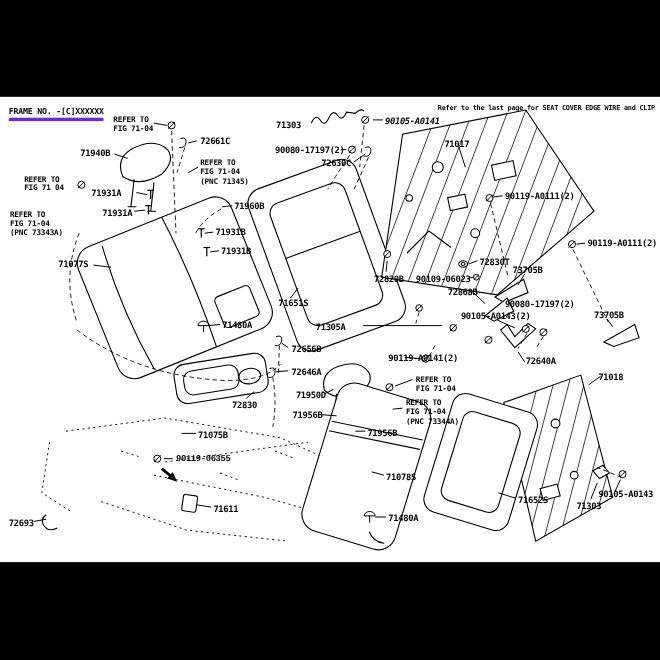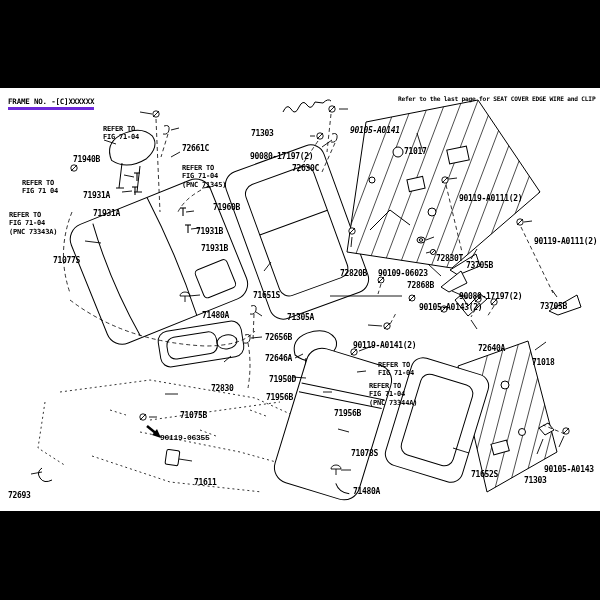--- a/index.html
+++ b/index.html
@@ -6,21 +6,21 @@
   body{
     width:600px;height:600px;position:relative;background:#000;
     font-family:"DejaVu Sans Mono","Liberation Mono",monospace;
     overflow:hidden;
   }
   .paper{position:absolute;left:0;top:88px;width:600px;height:423px;background:#fff;}
   svg.art{position:absolute;left:0;top:0;width:600px;height:600px;}
   #labels{position:absolute;left:0;top:0;width:600px;height:600px;}
   .lbl{
     position:absolute;color:#000;font-weight:bold;font-size:8px;
-    line-height:1.15;letter-spacing:-0.3px;white-space:pre-line;margin-top:20px;
+    line-height:1.15;letter-spacing:-0.3px;white-space:pre-line;
   }
   .lbl.ref{font-size:7px;letter-spacing:-0.2px;line-height:1.2;}
   .frame-no{
     position:absolute;left:8px;top:97px;font-size:7.5px;font-weight:bold;
     color:#000;border-bottom:3px solid #6d28d9;padding-bottom:1px;letter-spacing:-0.2px;
   }
   .note{position:absolute;left:398px;top:95px;font-size:6.2px;font-weight:bold;color:#000;letter-spacing:-0.2px;}
   .code{position:absolute;left:526px;top:489px;font-size:7.5px;font-weight:bold;color:#000;margin-top:40px;}
 </style>
 </head>
@@ -384,21 +384,21 @@
     <div class="lbl part" style="left: 459px; top: 272px;">90080-17197(2)</div>
     <div class="lbl part" style="left: 419px; top: 283px;">90105-A0143(2)</div>
     <div class="lbl part" style="left: 540px; top: 282px;">73705B</div>
     <div class="lbl part" style="left: 253px; top: 271px;">71651S</div>
     <div class="lbl part" style="left: 287px; top: 293px;">71305A</div>
     <div class="lbl part" style="left: 202px; top: 291px;">71480A</div>
     <div class="lbl part" style="left: 265px; top: 313px;">72656B</div>
     <div class="lbl part" style="left: 305px; top: 321px; padding-left: 48px;">90119-A0141(2)</div>
     <div class="lbl part" style="left: 265px; top: 334px;">72646A</div>
     <div class="lbl part" style="left: 478px; top: 324px;">72640A</div>
-    <div class="lbl part" style="left: 532px; top: 338px;">71018</div>
+    <div class="lbl part" style="left: 544px; top: 338px;">71018</div>
     <div class="lbl ref" style="left: 378px; top: 341px;">REFER TO
 FIG 71-04</div>
     <div class="lbl part" style="left: 269px; top: 355px;">71950D</div>
     <div class="lbl ref" style="left: 369px; top: 362px;">REFER TO
 FIG 71-04
 (PNC 73344A)</div>
     <div class="lbl part" style="left: 211px; top: 364px;">72830</div>
     <div class="lbl part" style="left: 266px; top: 373px;">71956B</div>
     <div class="lbl part" style="left: 334px; top: 389px;">71956B</div>
     <div class="lbl part" style="left: 180px; top: 391px;">71075B</div>

